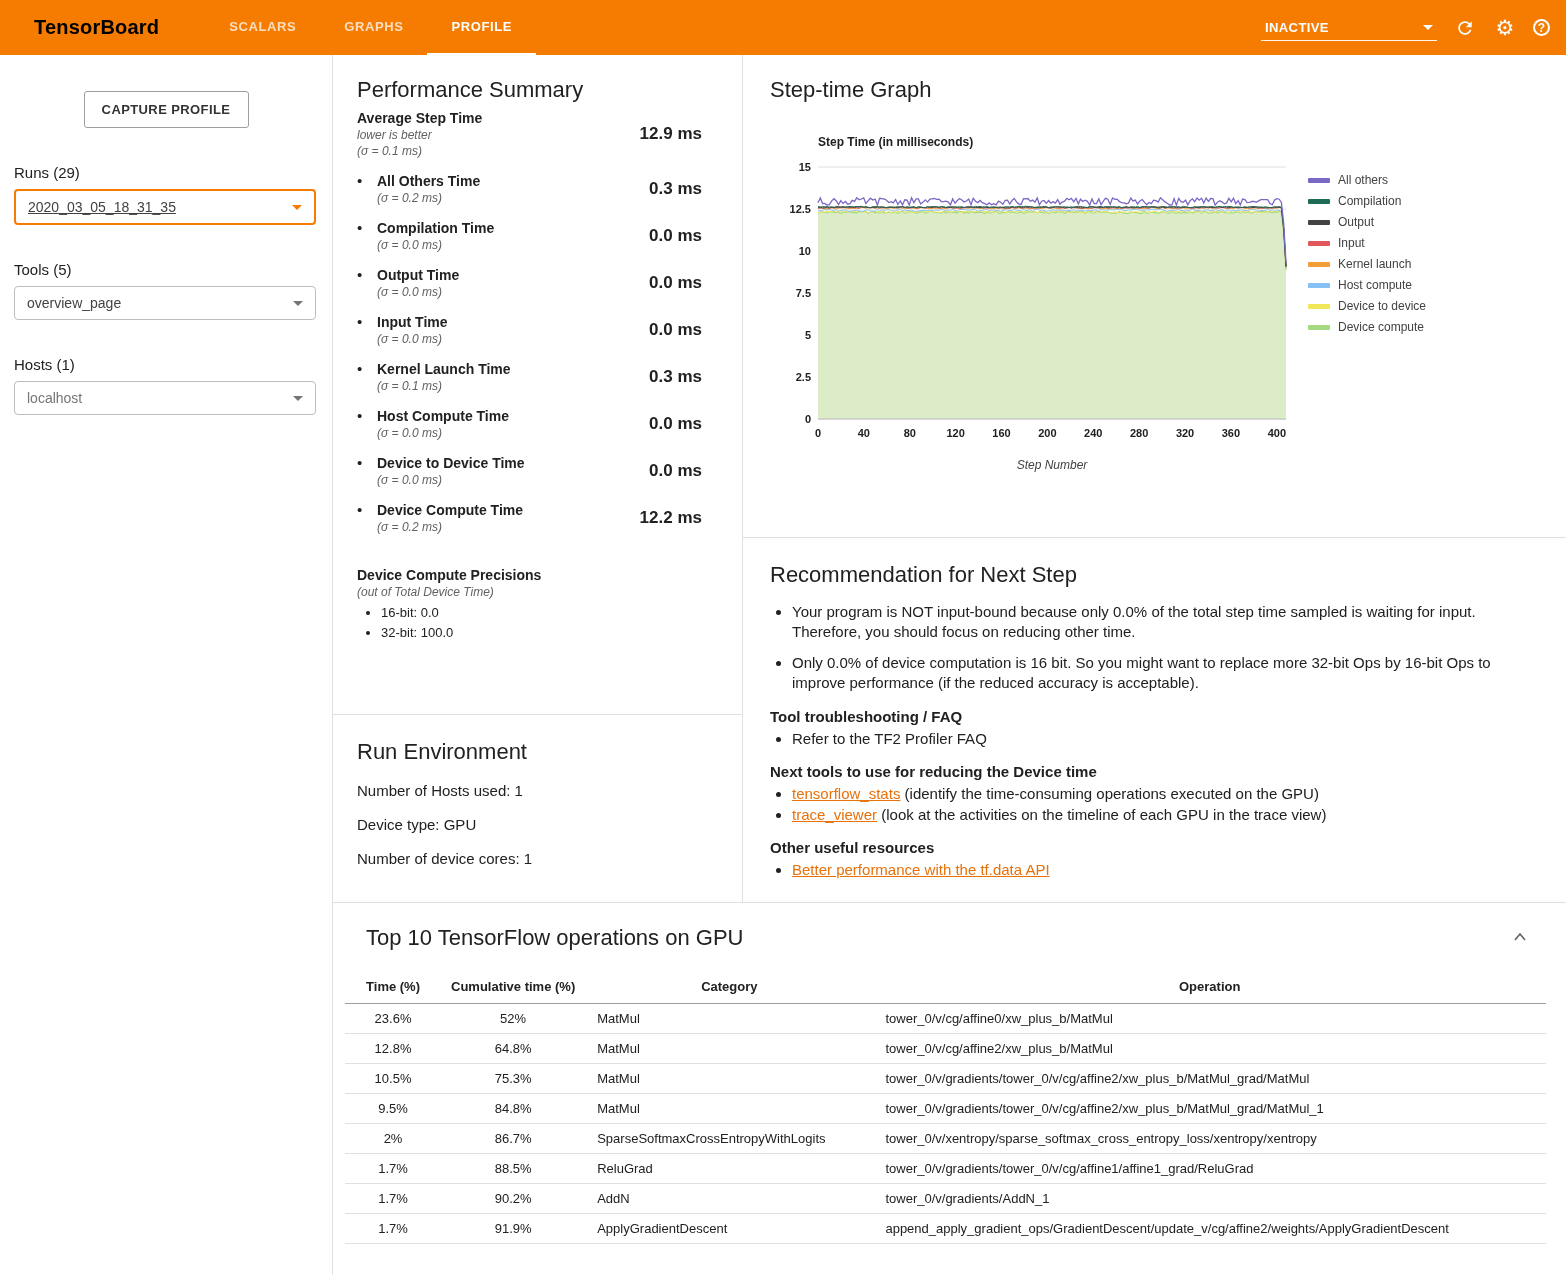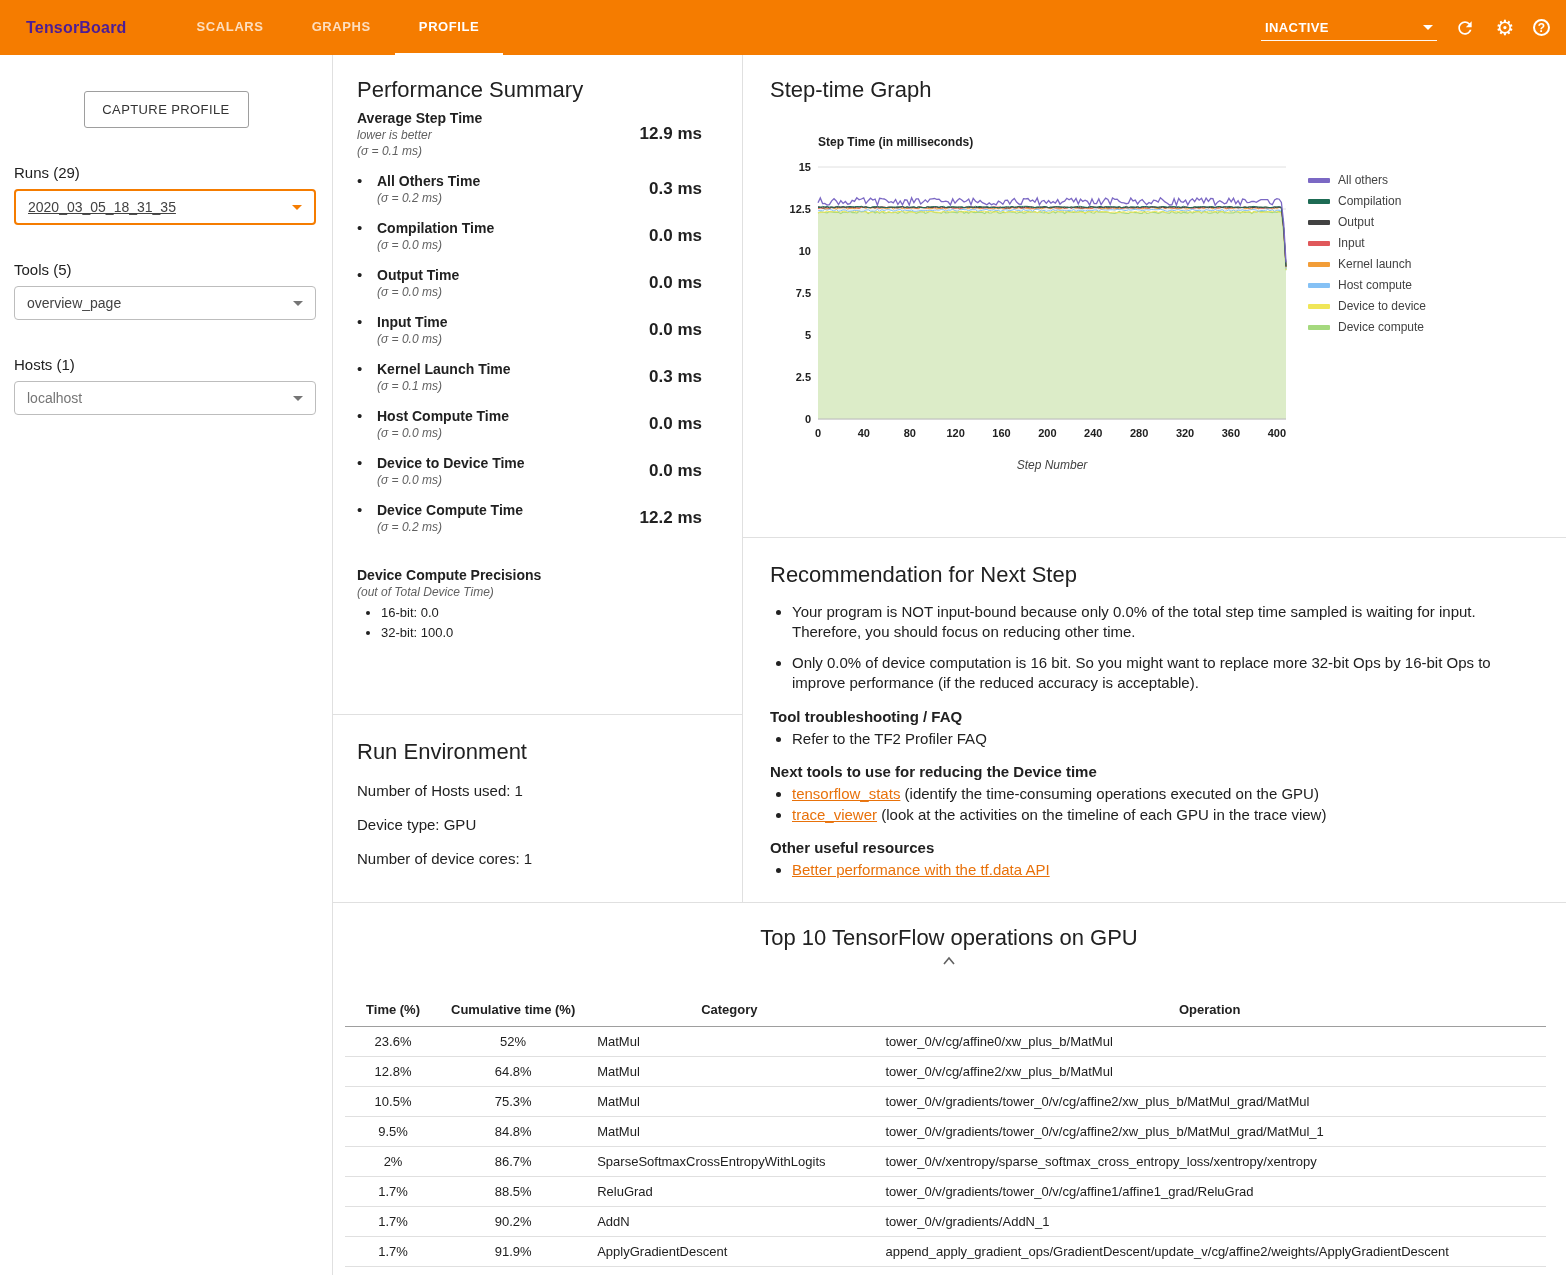--- a/index.html
+++ b/index.html
@@ -1,21 +1,21 @@
 <!DOCTYPE html>
 <html><head>
 <meta charset="utf-8">
 <style>
   * { box-sizing: border-box; }
   html,body { margin:0; padding:0; background:#fff; }
   body { width:1566px; font-family:"Liberation Sans","DejaVu Sans",sans-serif; color:#212121; }
 
   
   .header { height:55px; background:#f57c00; display:flex; align-items:center; padding:0 16px; }
-  .header-title { color:#4c1d95; font-size:16px; font-weight:700; letter-spacing:.2px; margin-left:10px; }
+  .header-title { color:#000000; font-size:20px; font-weight:700; letter-spacing:.2px; margin-left:18px; }
   .tabs { display:flex; align-self:stretch; margin-left:46px; }
   .tab { display:flex; align-items:center; padding:0 24px; color:rgba(255,255,255,.75); font-size:13px;
          font-weight:700; letter-spacing:.6px; cursor:pointer; border-bottom:2px solid transparent; }
   .tab.active { color:#fff; border-bottom-color:#fff; }
   .header-right { margin-left:auto; display:flex; align-items:center; gap:16px; }
   .status-dd { width:176px; display:flex; align-items:center; justify-content:space-between;
                border-bottom:1px solid rgba(255,255,255,.95); color:#fff; font-size:13px; font-weight:600;
                letter-spacing:.4px; padding:5px 4px; cursor:pointer; }
   .caret { width:0; height:0; border-left:5px solid transparent; border-right:5px solid transparent; border-top:5px solid #757575; }
   .white-caret { border-top-color:#fff; }
@@ -28,21 +28,21 @@
   
   .content { display:flex; align-items:stretch; }
   .sidebar { width:333px; min-width:333px; border-right:1px solid #e0e0e0; padding-top:20px; min-height:1220px; }
   .main { flex:1; display:flex; flex-direction:column; }
   .top-grid { display:flex; }
   .left-col { width:410px; min-width:410px; border-right:1px solid #e0e0e0; display:flex; flex-direction:column; }
   .right-col { flex:1; display:flex; flex-direction:column; }
 
   
   .capture-btn { display:block; margin:16px auto 0; width:165px; height:37px; background:#fff; border:1px solid #9e9e9e;
-                 border-radius:3px; font-family:inherit; font-size:13px; font-weight:400; letter-spacing:.4px; color:#333; cursor:pointer; }
+                 border-radius:3px; font-family:inherit; font-size:13px; font-weight:700; letter-spacing:.4px; color:#333; cursor:pointer; }
   .side-label { font-size:15px; color:#212121; margin:36px 0 8px 14px; }
   .dd { margin:0 16px 0 14px; border:1px solid #bdbdbd; border-radius:4px; height:34px; display:flex; align-items:center;
         justify-content:space-between; padding:0 12px; font-size:14px; color:#424242; cursor:pointer; background:#fff; }
   .dd.accent { border:2px solid #f57c00; height:36px;text-decoration:underline; }
   .dd-muted { color:#757575; }
 
   
   .section-title { font-size:22px; font-weight:500; color:#212121; }
 
   .perf { padding:22px 0 18px 24px; min-height:659px; }
@@ -75,21 +75,21 @@
   .recommend { border-top:1px solid #e0e0e0; padding:24px 40px 20px 27px; flex:1; }
   .rec-bullets { margin:14px 0 0; padding-left:22px; font-size:15px; color:#212121; }
   .rec-bullets li { margin-bottom:12px; line-height:1.3; }
   .rec-heading { font-size:15px; font-weight:700; margin-top:16px; }
   .rec-list { margin:5px 0 0; padding-left:22px; font-size:15px; }
   .rec-list li { margin-bottom:4px; }
   a.rec-link { color:#e8710a; text-decoration:underline; cursor:pointer; }
 
   
   .ops { border-top:1px solid #e0e0e0; padding:22px 20px 0 12px; }
-  .ops-header { display:flex; align-items:center; justify-content:space-between; padding:0 14px 0 21px;flex-direction:column; }
+  .ops-header { display:flex; align-items:center; justify-content:space-between; padding:0 14px 0 21px; }
   .collapse-btn { background:none; border:none; cursor:pointer; padding:4px; }
   .ops-table { width:100%; border-collapse:collapse; margin-top:20px; font-size:13px; }
   .ops-table th { font-weight:700; color:#212121; text-align:center; padding:8px 6px 9px; border-bottom:1px solid #9e9e9e; }
   .ops-table td { padding:7px 6px; border-bottom:1px solid #e0e0e0; color:#212121; }
   .col0 { width:8%; }  .col1 { width:12%; } .col2 { width:24%; } .col3 { width:56%; }
   td.col0, td.col1 { text-align:center; }
   td.col2, td.col3 { text-align:left; }
   td.col2 { padding-left:12px; }
   td.col3 { padding-left:12px; }
 </style>

